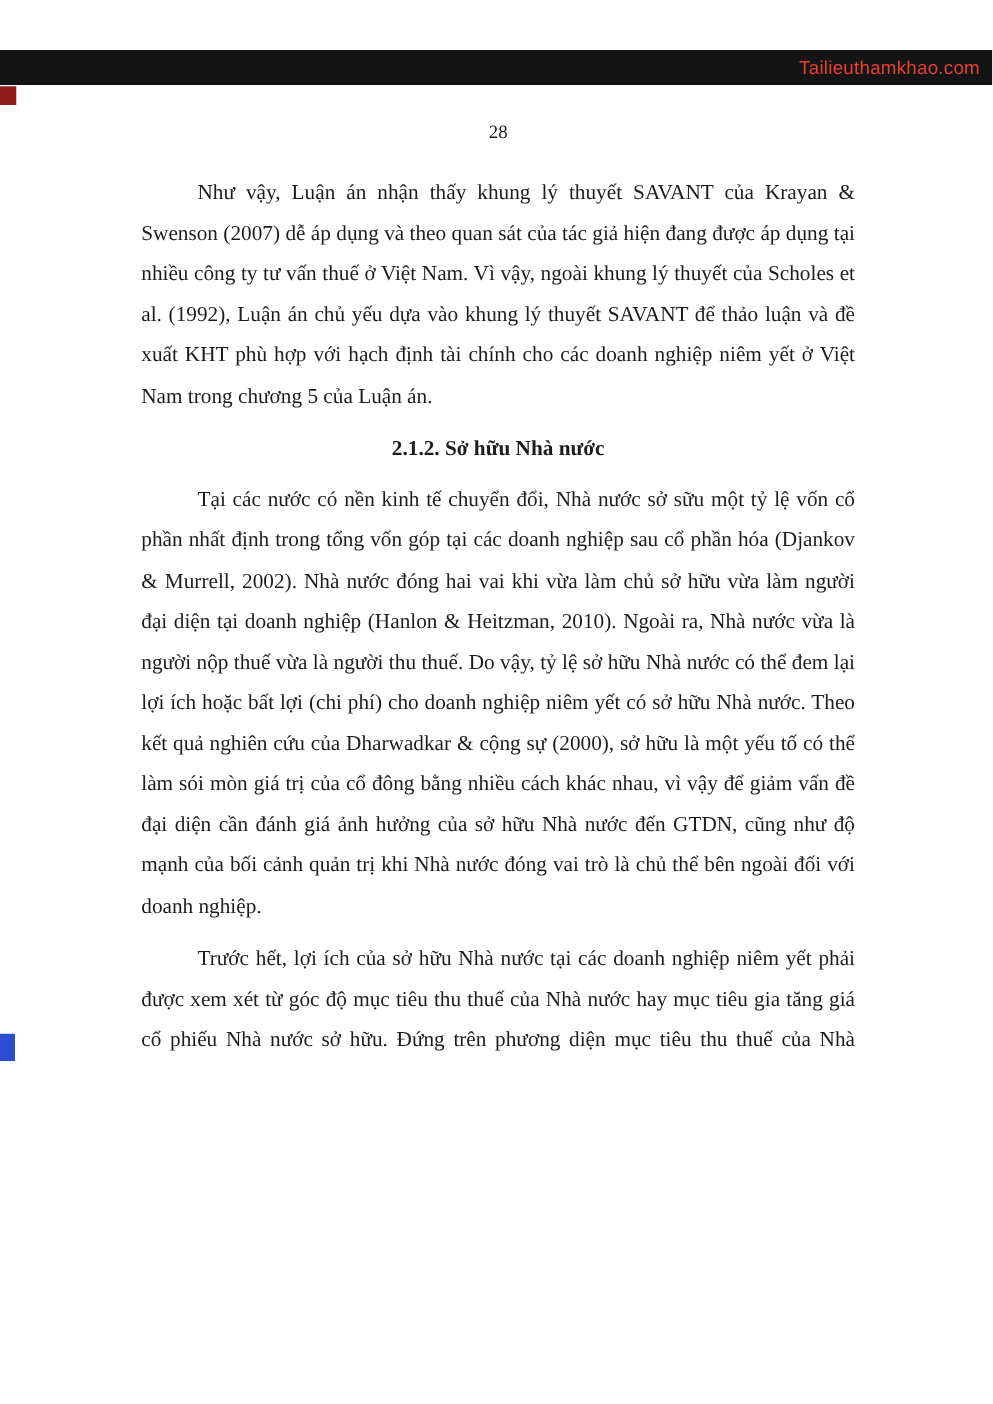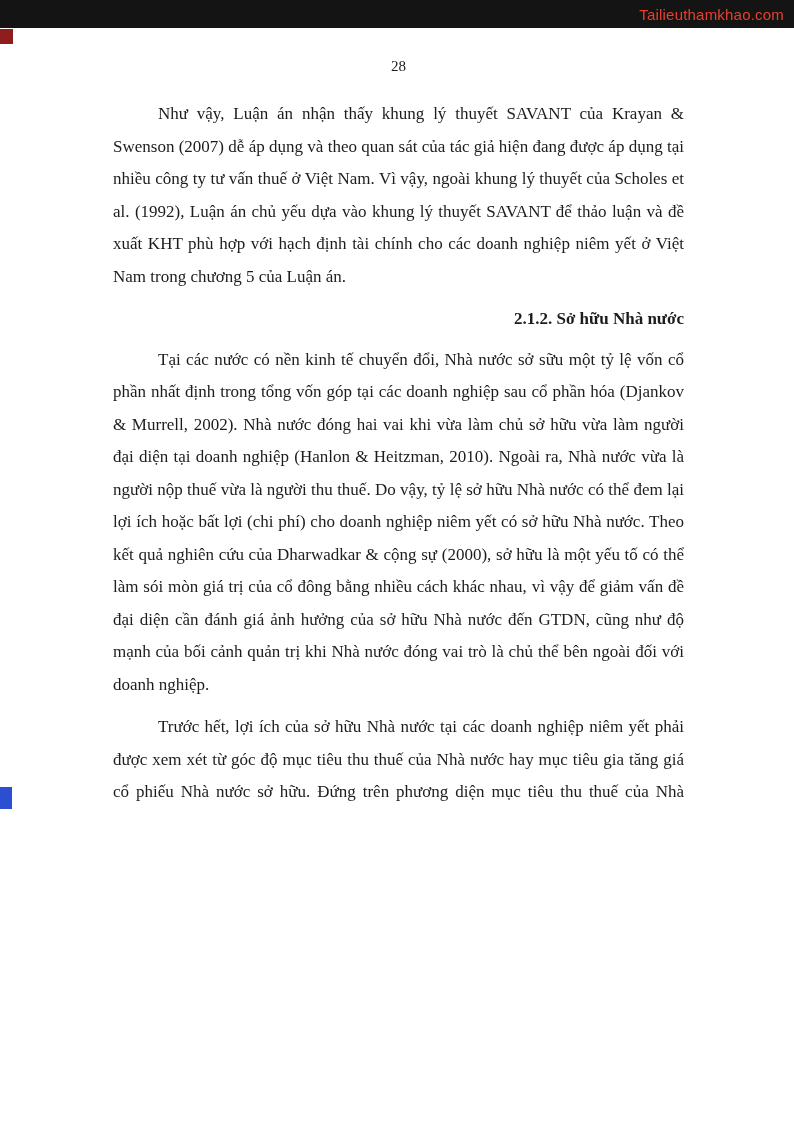--- a/index.html
+++ b/index.html
@@ -10,20 +10,21 @@
   }
 
   .page {
     position: relative;
     width: 794px;
     height: 809px;
     background: #ffffff;
     overflow: hidden;
     font-family: "Liberation Serif", serif;
     color: #1c1c1c;
+    margin-top: 40px;
   }
 
   .top-bar {
     position: absolute;
     top: 0; left: 0;
     width: 794px;
     height: 28px;
     background: #141414;
     display: flex;
     align-items: center;
@@ -72,21 +73,21 @@
 
   .para {
     text-indent: 45px;
     margin-bottom: 10px;
   }
 
   .section-heading {
     font-size: 17px;
     font-weight: bold;
     line-height: 32.5px;
-    text-align: right;
+    text-align: center;
     margin: 4px 0 8px 0;
   }
 </style>
 </head>
 <body>
 
 <div class="page">
 
   <div class="top-bar">
     <span class="watermark">Tailieuthamkhao.com</span>

